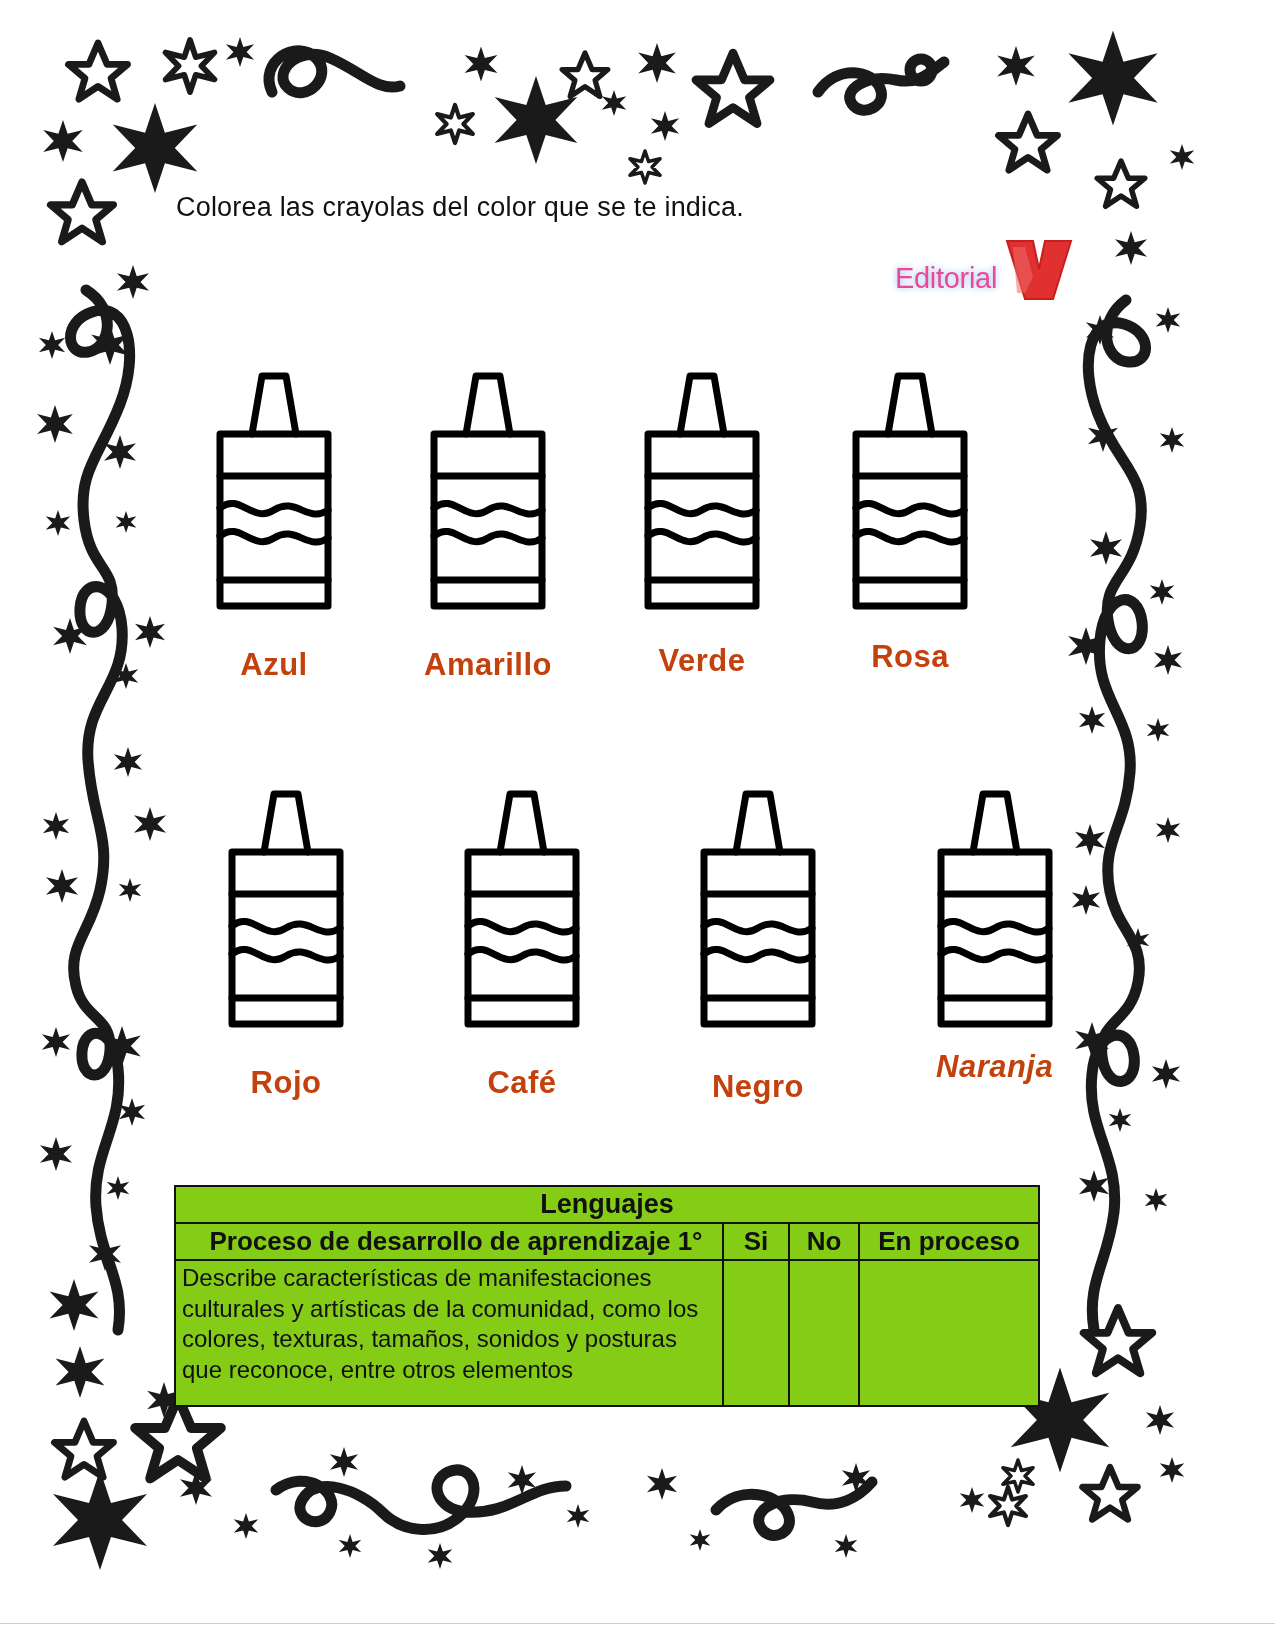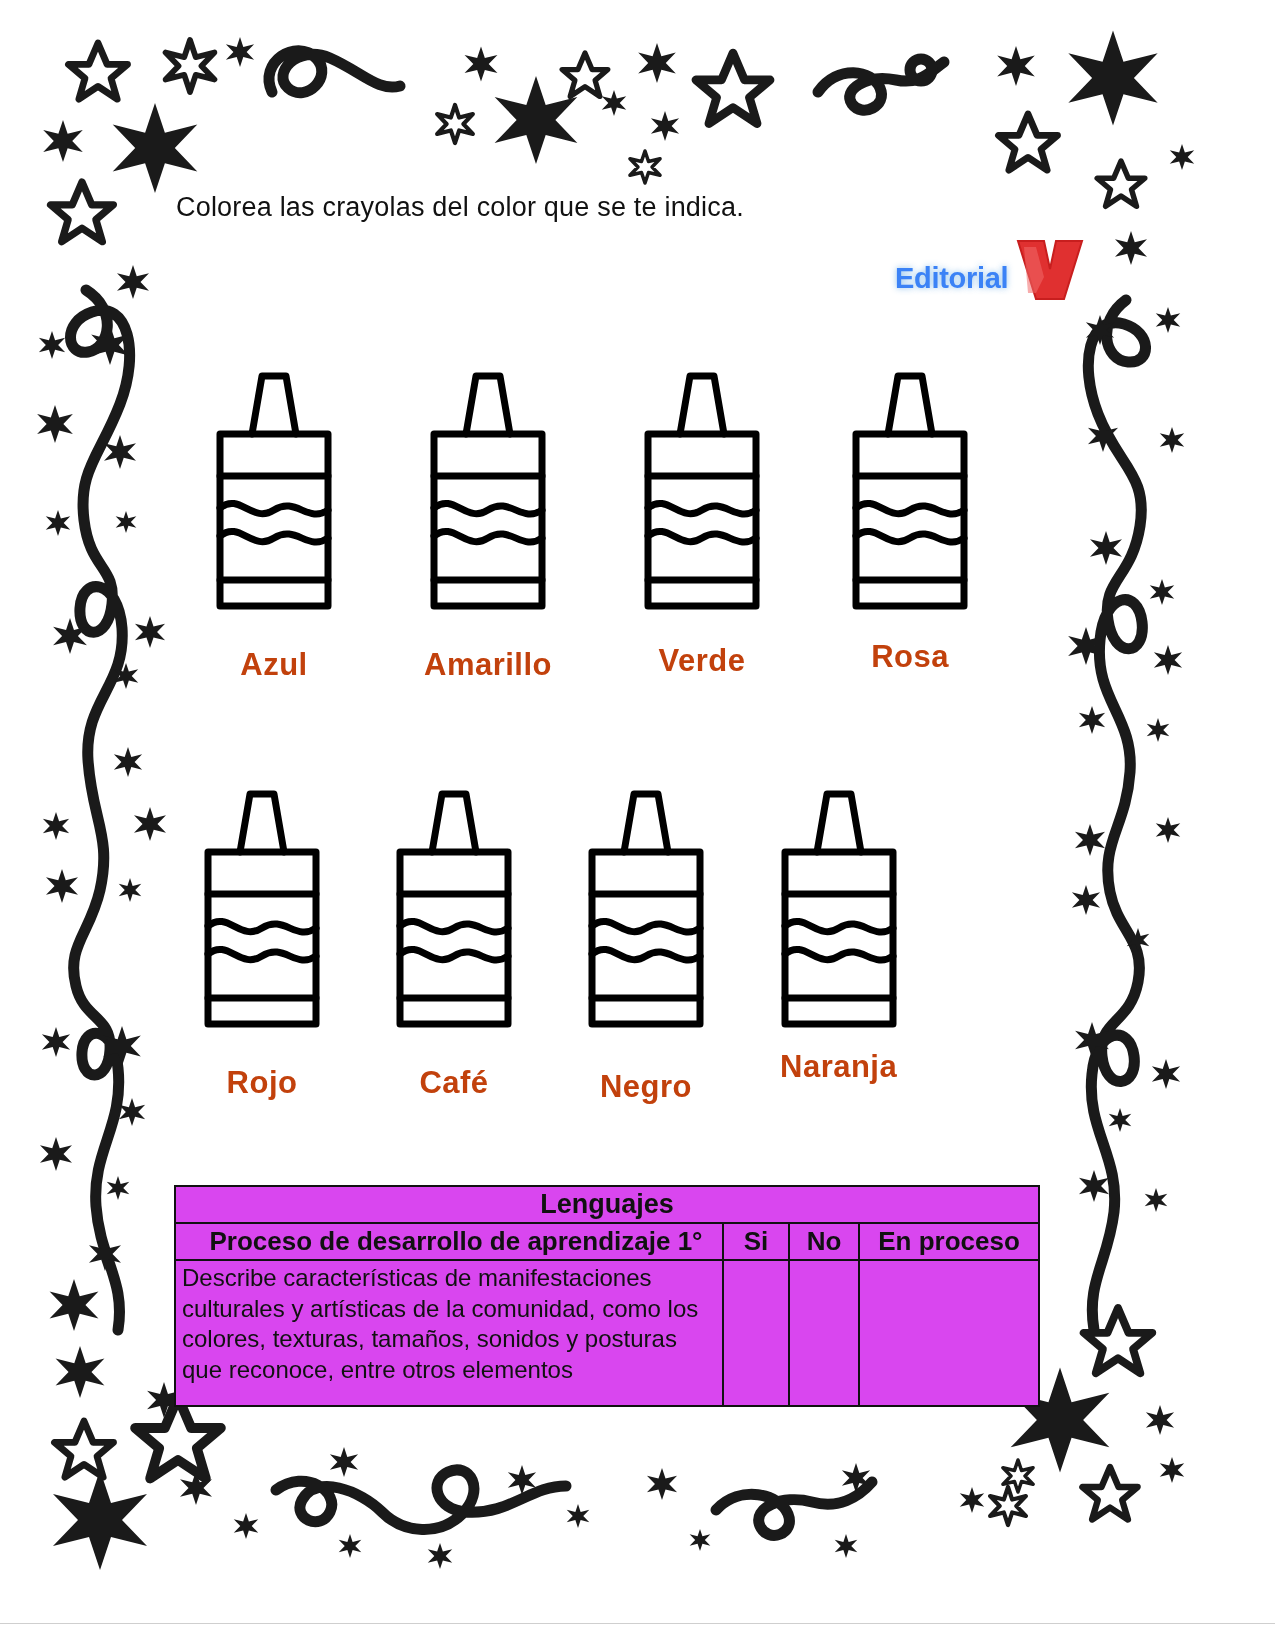--- a/index.html
+++ b/index.html
@@ -22,22 +22,22 @@
     font-family:"Liberation Sans", sans-serif;
     white-space:nowrap;
   }
 
   
   .logo{
     position:absolute;left:895px;top:255px;
     display:flex;align-items:center;gap:4px;
   }
   .logo-text{
-    font-size:29px;font-weight:bold;
-    color:#3b82f6;
+    font-size:29px;font-weight:normal;
+    color:#ec4899;
     text-shadow:0 0 6px rgba(120,180,230,.85), 0 1px 0 rgba(255,255,255,.6);
     font-family:"Liberation Sans", sans-serif;
     letter-spacing:-.3px;
   }
   .logo-mark{position:relative;width:70px;height:62px;margin-left:2px;margin-top:-16px;}
   .logo-mark svg{position:absolute;left:0;top:0;}
   .crayon-row{position:absolute;display:flex;}
   .crayon-cell{
     display:flex;flex-direction:column;align-items:center;
   }
@@ -45,21 +45,21 @@
   .crayon-label{
     font-size:31px;font-weight:bold;color:#c2410c;
     font-family:"Liberation Sans", sans-serif;
     letter-spacing:.5px;white-space:nowrap;
   }
 
   
   .assess-table{
     position:absolute;left:174px;top:1185px;width:866px;
     border-collapse:collapse;
-    background:#d946ef;
+    background:#84cc16;
   }
   .assess-table td,.assess-table th{
     border:2px solid #111;
     padding:2px 6px;
     font-family:"Liberation Sans", sans-serif;
     vertical-align:top;
   }
   .tbl-title{
     text-align:center;font-size:27px;font-weight:bold;
     padding:4px 6px 6px 6px;
@@ -484,21 +484,21 @@
               <path d="M4,140 C24,124 36,156 58,142 C80,128 92,156 112,142"></path>
               <path d="M4,168 C24,152 36,184 58,170 C80,156 92,184 112,170"></path>
               <line x1="4" y1="212" x2="112" y2="212"></line>
             </g>
           </svg>
         </span>
         <span class="crayon-label" style="margin-top:26px;">Rosa</span>
       </div>
     </div>
 
-    <div class="crayon-row" style="left:204px;top:786px;gap:76px;">
+    <div class="crayon-row" style="left:228px;top:786px;gap:120px;">
 
       <div class="crayon-cell">
         <span>
           <svg class="crayon-svg" width="116" height="245" viewBox="0 0 116 245" xmlns="http://www.w3.org/2000/svg">
             <g fill="none" stroke="#000" stroke-width="7" stroke-linejoin="round" stroke-linecap="round">
               <path d="M36,66 L46,8 L70,8 L80,66"></path>
               <rect x="4" y="66" width="108" height="172"></rect>
               <line x1="4" y1="108" x2="112" y2="108"></line>
               <path d="M4,140 C24,124 36,156 58,142 C80,128 92,156 112,142"></path>
               <path d="M4,168 C24,152 36,184 58,170 C80,156 92,184 112,170"></path>
@@ -547,21 +547,21 @@
             <g fill="none" stroke="#000" stroke-width="7" stroke-linejoin="round" stroke-linecap="round">
               <path d="M36,66 L46,8 L70,8 L80,66"></path>
               <rect x="4" y="66" width="108" height="172"></rect>
               <line x1="4" y1="108" x2="112" y2="108"></line>
               <path d="M4,140 C24,124 36,156 58,142 C80,128 92,156 112,142"></path>
               <path d="M4,168 C24,152 36,184 58,170 C80,156 92,184 112,170"></path>
               <line x1="4" y1="212" x2="112" y2="212"></line>
             </g>
           </svg>
         </span>
-        <span class="crayon-label" style="margin-top:18px;">Naranja</span>
+        <span class="crayon-label" style="margin-top:18px;font-style:italic;">Naranja</span>
       </div>
     </div>
 
     <table class="assess-table">
       <tbody>
         <tr>
           <td class="tbl-title" colspan="4">Lenguajes</td>
         </tr>
         <tr>
           <th class="tbl-head left">Proceso de desarrollo de aprendizaje 1°</th>

